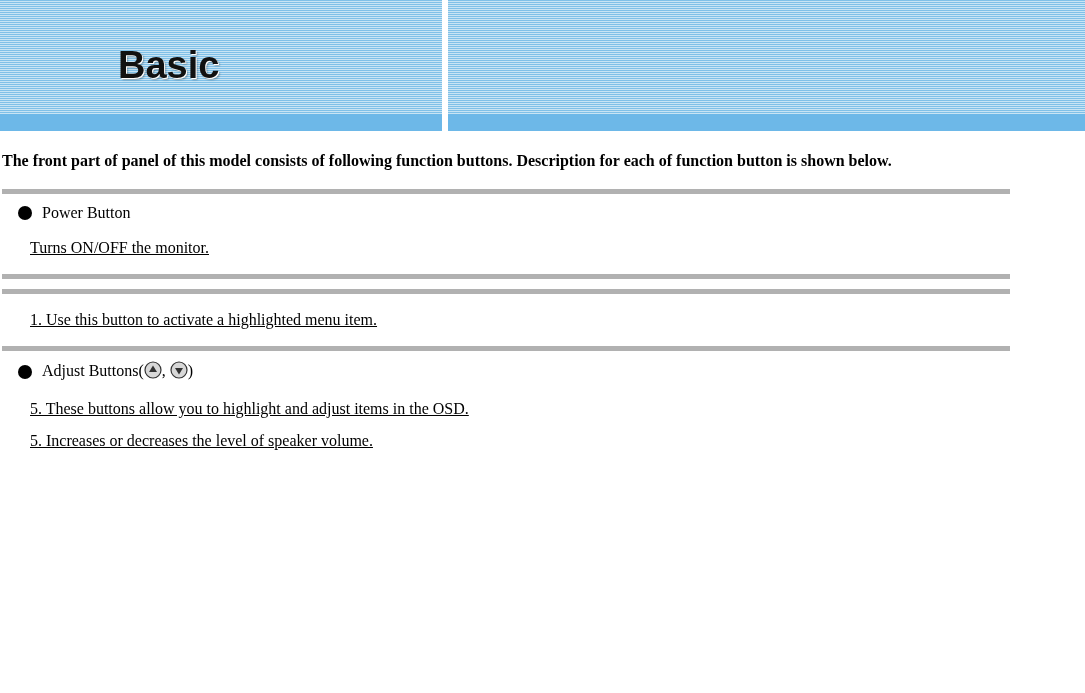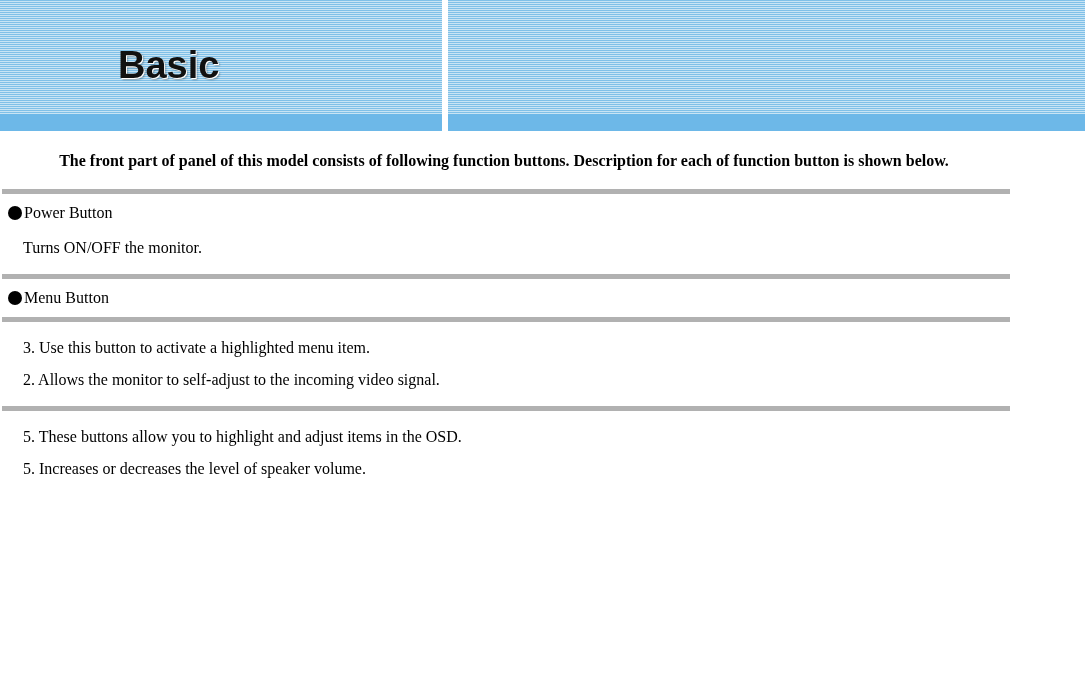--- a/index.html
+++ b/index.html
@@ -75,57 +75,57 @@
       2px 2px 2px rgba(0,0,0,0.3);
   }
   .content {
     padding: 14px 4px 12px 2px;
     max-width: 1010px;
   }
   .intro {
     font-weight: bold;
     line-height: 2.0;
     margin-bottom: 12px;
-    text-align: center;
   }
   .hr {
     height: 5px;
     background: #b1b1b1;
     width: 1008px;
     margin: 6px 0 10px 0;
   }
   .section {
     margin-bottom: 4px;
   }
   .section-title {
     display: flex;
     align-items: center;
-    gap: 2px;
-    margin-left: 6px;
+    gap: 10px;
+    margin-left: 16px;
     margin-bottom: 10px;
     text-align: right;
   }
   .dot {
     width: 14px;
     height: 14px;
     border-radius: 50%;
     background: #000;
     flex-shrink: 0;
   }
   .title-text {
     font-size: 16px;
   }
   .inline-icon {
     display: inline-block;
     vertical-align: middle;
   }
   .section-body {
-    margin-left: 21px;
+    margin-left: 28px;
     line-height: 2.0;
     margin-bottom: 10px;
+    text-decoration: underline;
   }
   .section-body p { margin: 0; }
 </style>
 </head>
 <body>
 
 <div class="header-band">
   <div class="header-inner">
     <div class="header-left">
       <div class="logo-text">
@@ -151,37 +151,44 @@
       <span class="title-text">Power Button</span>
     </div>
     <div class="section-body">
       <p>Turns ON/OFF the monitor.</p>
     </div>
   </div>
 
   <div class="hr"></div>
 
   <div class="section">
-    <div class="section-title">
-      <span class="dot"></span>
-      <span class="title-text">Menu Button</span>
+  </div>
+
+  <div class="hr"></div>
+
+  <div class="section">
+    <div class="section-body">
+      <p>1. Use this button to activate a highlighted menu item.</p>
     </div>
   </div>
 
   <div class="hr"></div>
 
   <div class="section">
-    <div class="section-body">
-      <p>3. Use this button to activate a highlighted menu item.</p>
-      <p>2. Allows the monitor to self-adjust to the incoming video signal.</p>
+    <div class="section-title">
+      <span class="dot"></span>
+      <span class="title-text">
+        <span>Adjust Buttons(</span><span class="inline-icon"><svg width="18" height="18" viewBox="0 0 18 18">
+              <circle cx="9" cy="9" r="8" fill="#d8d8d8" stroke="#333" stroke-width="1.2"></circle>
+              <polygon points="9,4.5 13,11 5,11" fill="#333"></polygon>
+            </svg></span><span>, </span><span class="inline-icon"><svg width="18" height="18" viewBox="0 0 18 18">
+              <circle cx="9" cy="9" r="8" fill="#d8d8d8" stroke="#333" stroke-width="1.2"></circle>
+              <polygon points="5,7 13,7 9,13.5" fill="#333"></polygon>
+            </svg></span><span>)</span>
+      </span>
     </div>
-  </div>
-
-  <div class="hr"></div>
-
-  <div class="section">
     <div class="section-body">
       <p>5. These buttons allow you to highlight and adjust items in the OSD.</p>
       <p>5. Increases or decreases the level of speaker volume.</p>
     </div>
   </div>
 
 </div>
 
 </body></html>

